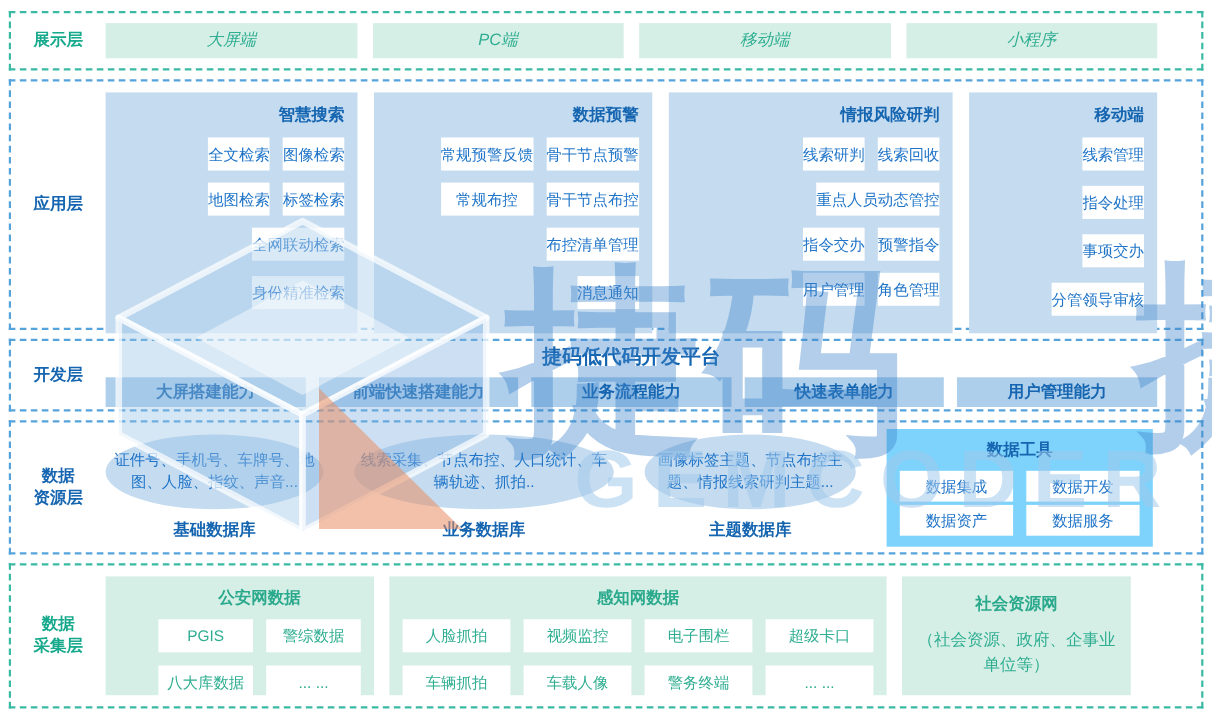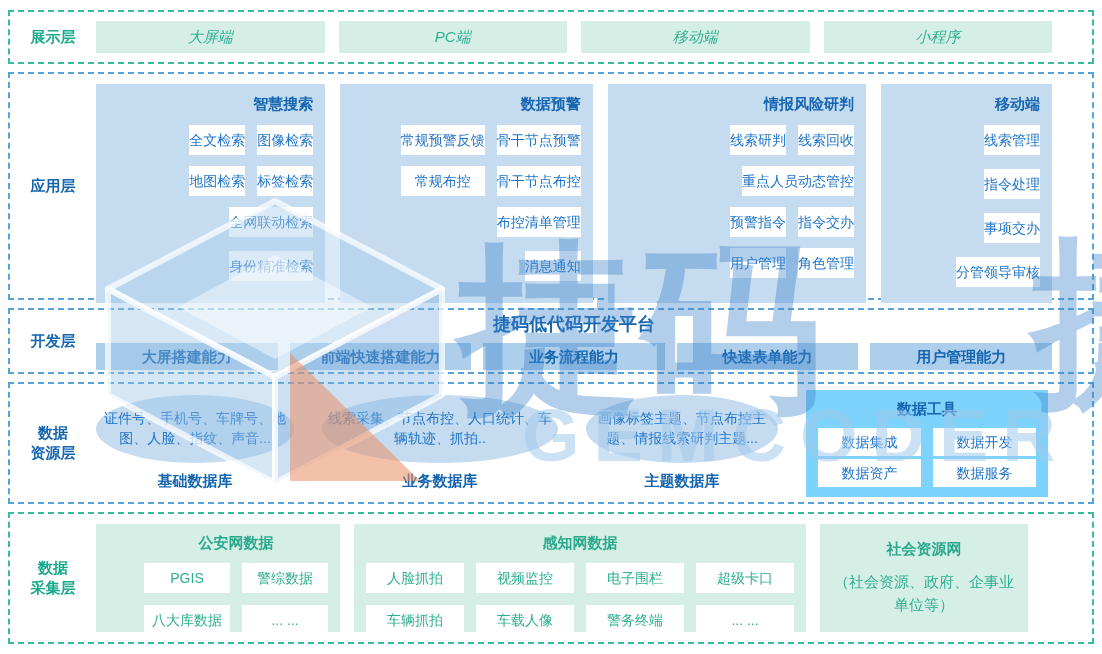--- a/index.html
+++ b/index.html
@@ -125,22 +125,22 @@
     <div class="app-col">
       <div class="col-title">情报风险研判</div>
       <div class="app-row two">
         <div class="app-item">线索研判</div>
         <div class="app-item">线索回收</div>
       </div>
       <div class="app-row">
         <div class="app-item">重点人员动态管控</div>
       </div>
       <div class="app-row two">
+        <div class="app-item">指令交办</div>
         <div class="app-item">预警指令</div>
-        <div class="app-item">指令交办</div>
       </div>
       <div class="app-row two">
         <div class="app-item">用户管理</div>
         <div class="app-item">角色管理</div>
       </div>
     </div>
 
     <div class="app-col">
       <div class="col-title">移动端</div>
       <div class="app-row spread">

